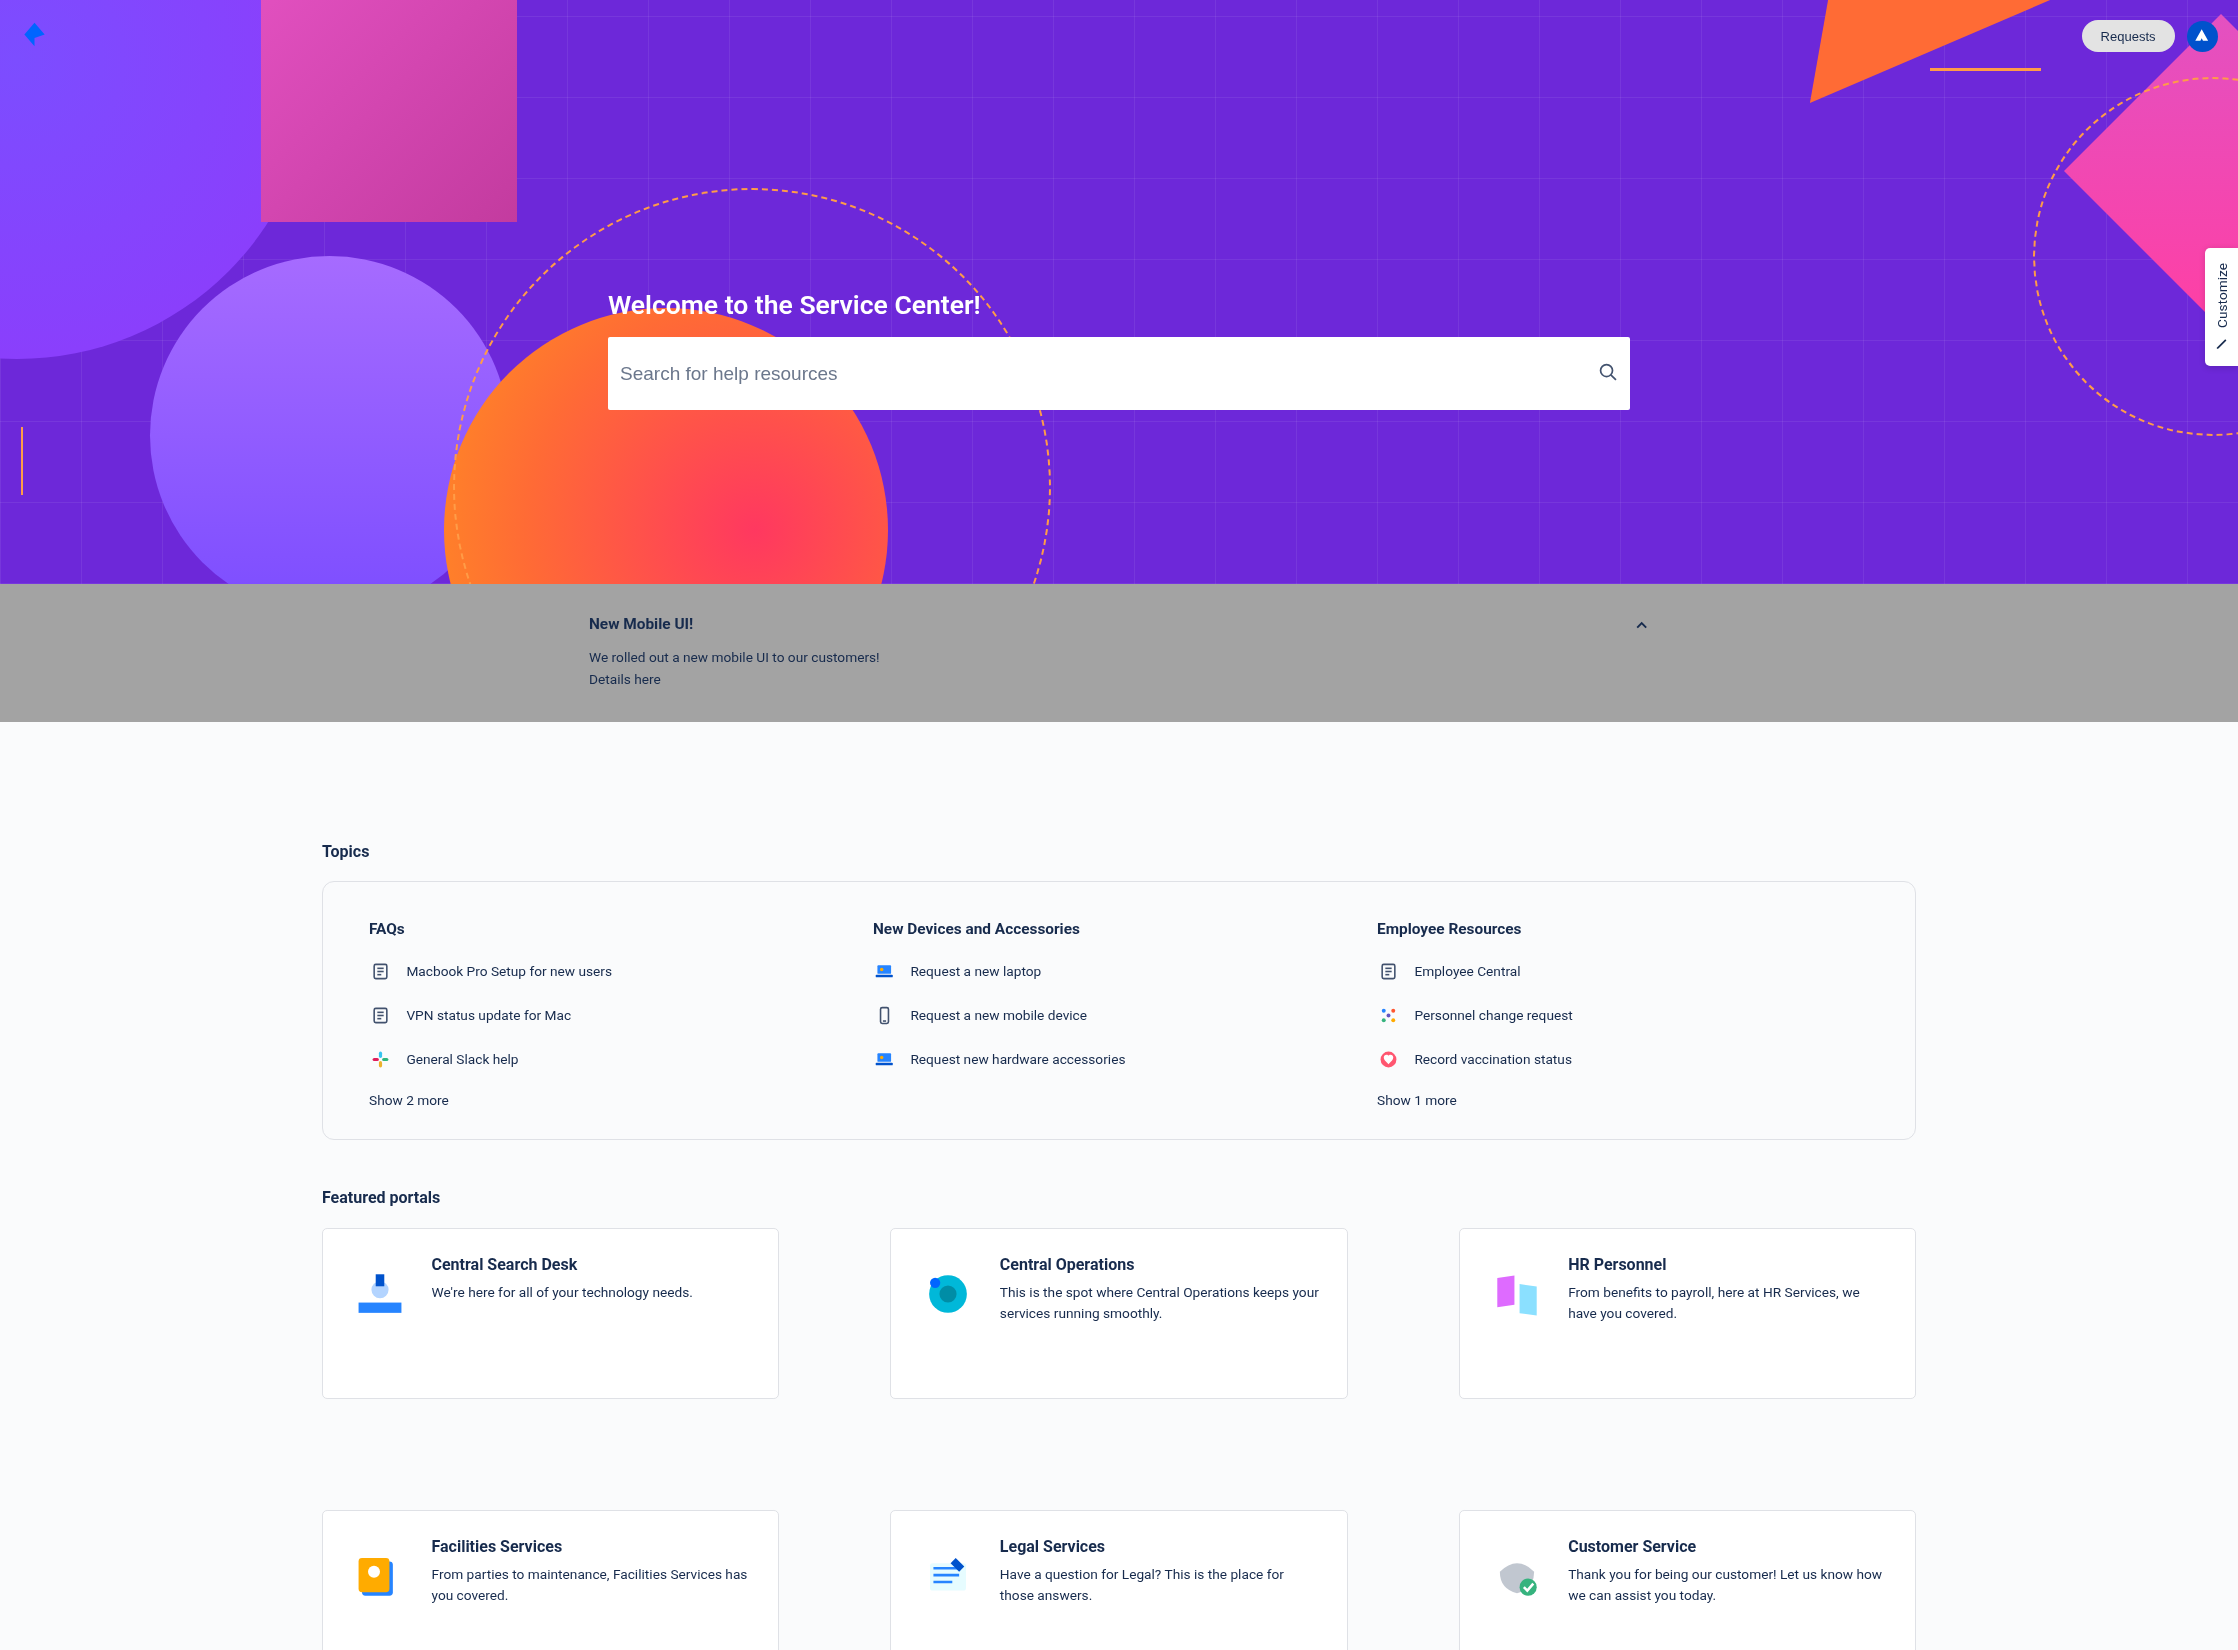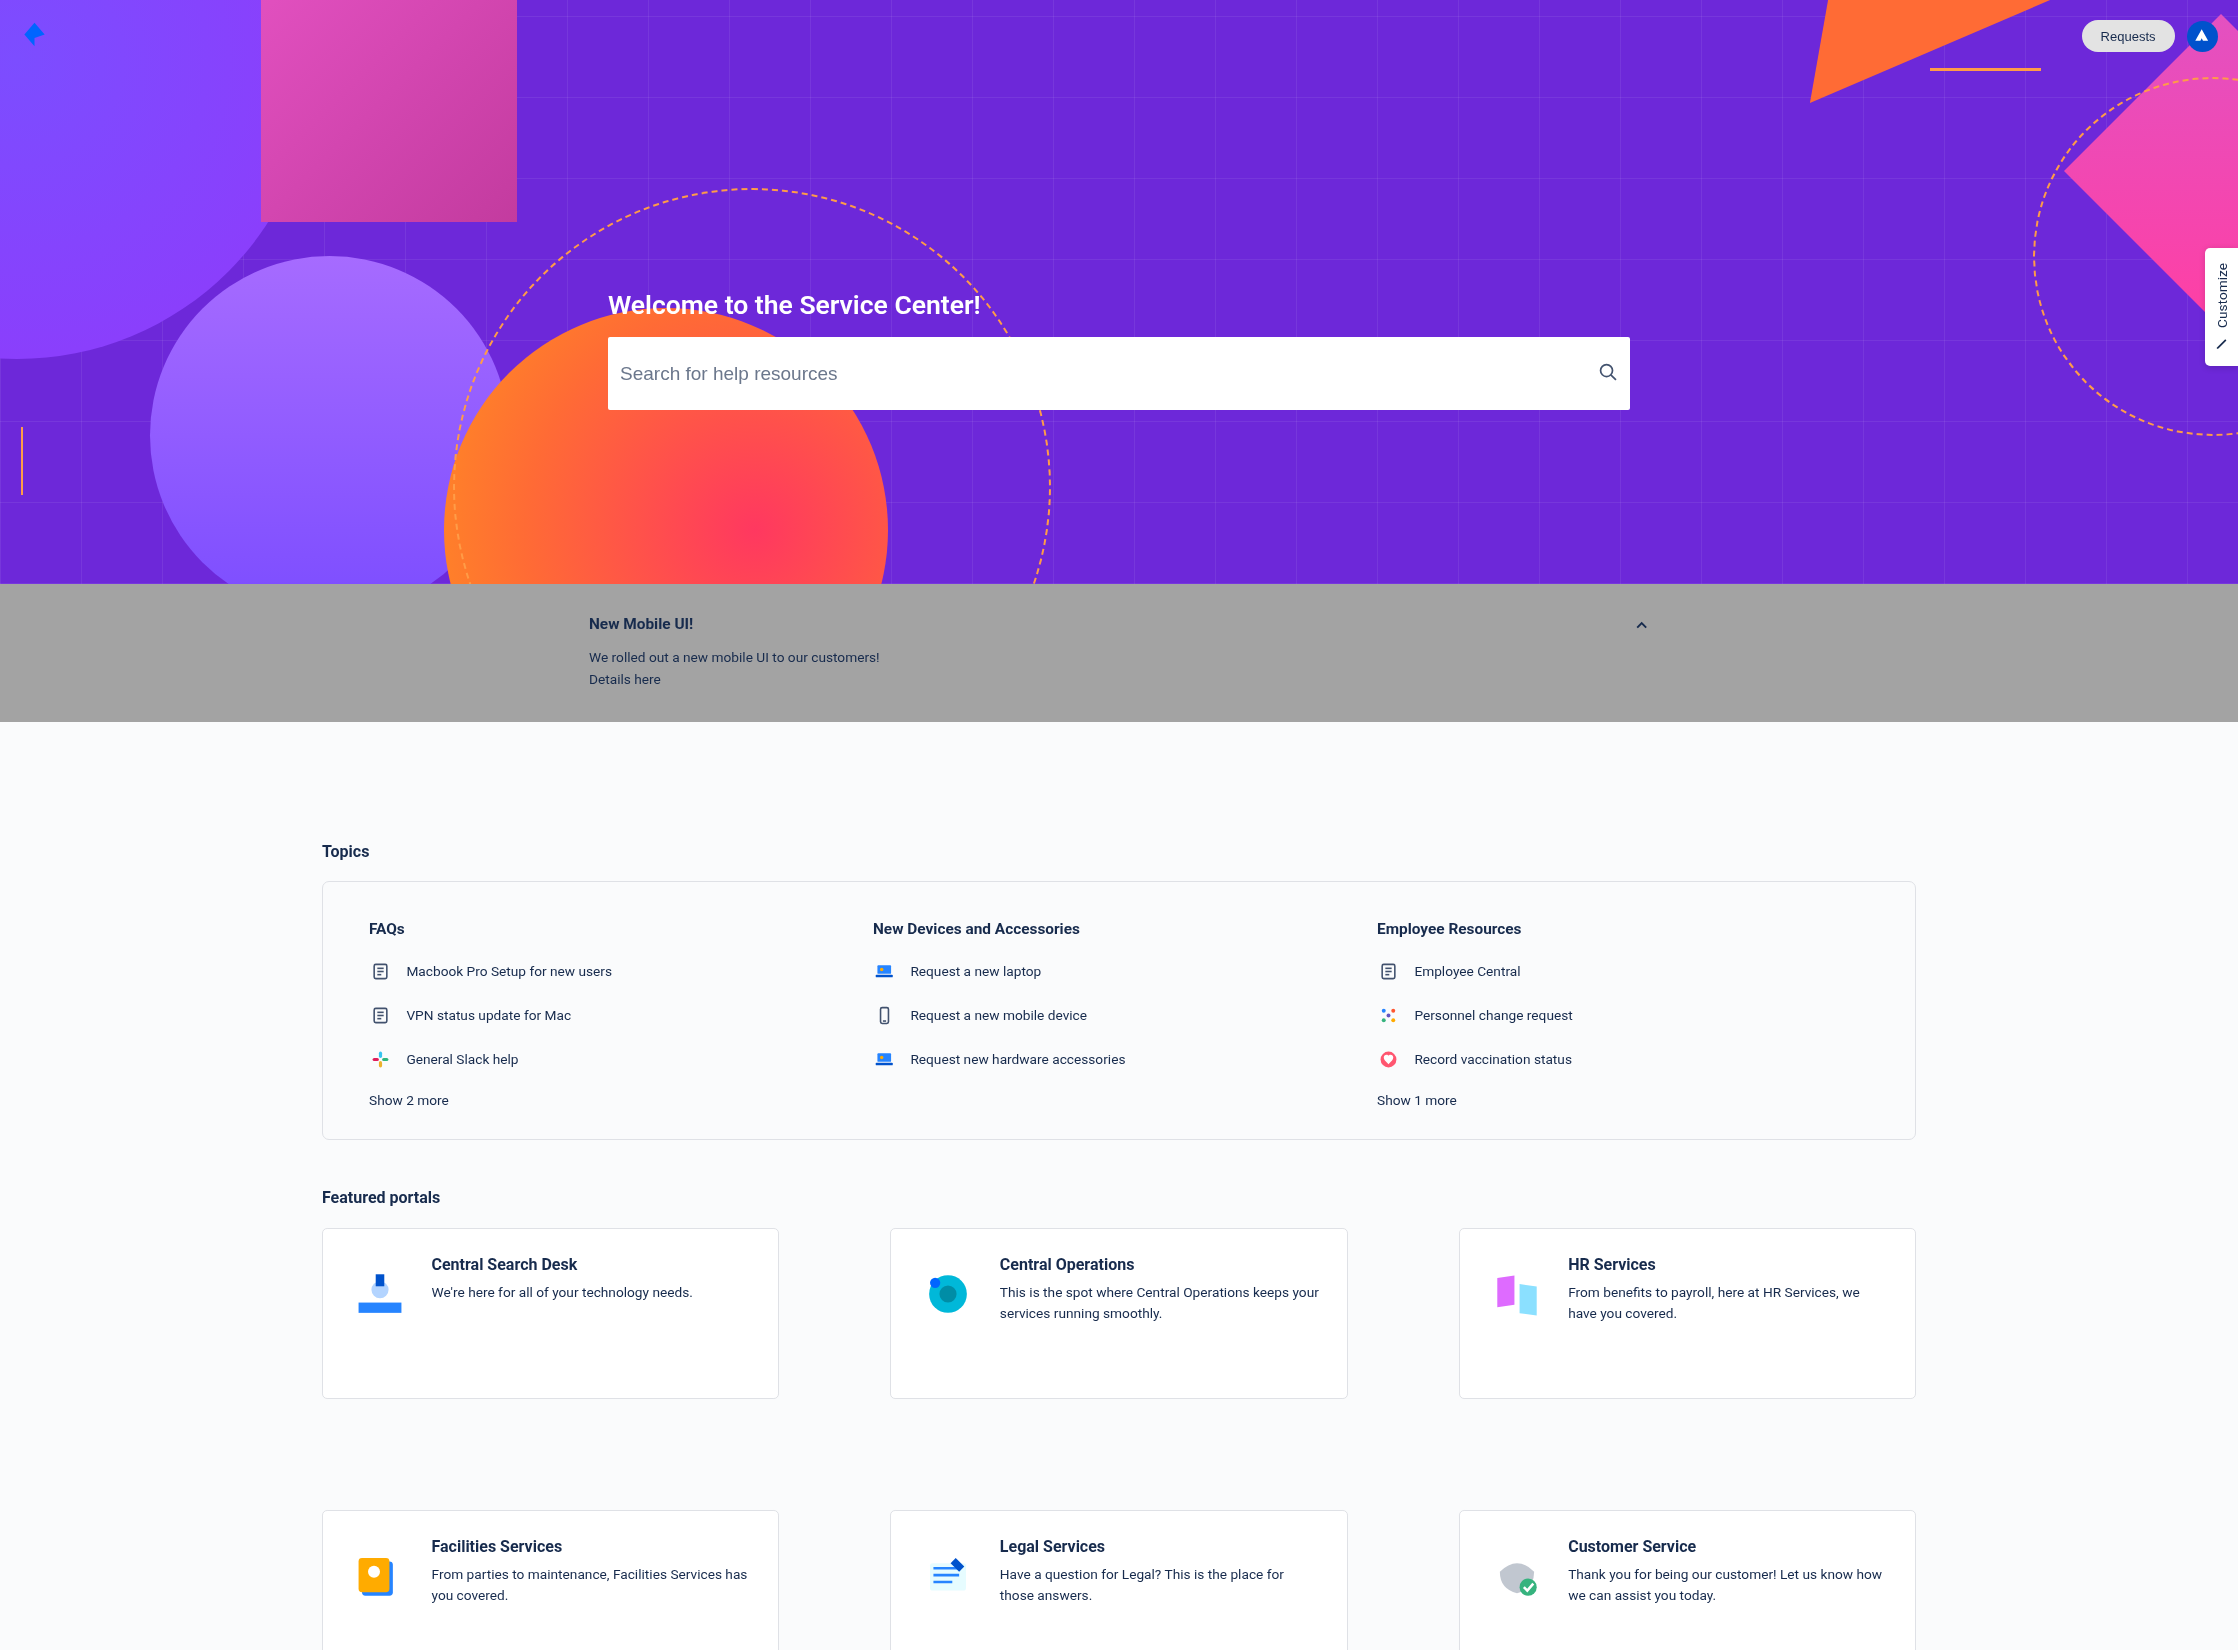--- a/index.html
+++ b/index.html
@@ -51,21 +51,21 @@
 .announce-inner { width: 1060px; margin: 0 auto; position: relative; }
 .announce-title { font-size: 15.4px; font-weight: 700; color: #172b4d; margin-bottom: 13.7px; }
 .announce-body { font-size: 13.7px; color: #172b4d; line-height: 1.6; }
 .announce-body a { color: #172b4d; text-decoration: none; }
 .announce-chevron { position: absolute; right: 0; top: 3.4px; color: #172b4d; cursor: pointer; }
 
 
 .main { width: 1594px; margin: 0 auto; padding-top: 120px; }
 .section-title { font-size: 16px; font-weight: 700; color: #172b4d; margin-bottom: 20.5px; }
 
-.topics-card { border: 0.9px solid #dfe1e6; border-radius: 7px; padding: 38px 46px 31px; display: flex; gap: 12px; }
+.topics-card { border: 0.9px solid #dfe1e6; border-radius: 12px; padding: 38px 46px 31px; display: flex; gap: 12px; }
 .topic-col { flex: 1; }
 .topic-title { font-size: 15.4px; font-weight: 700; color: #172b4d; margin-bottom: 22px; }
 .topic-item { display: flex; align-items: center; gap: 15.4px; margin-bottom: 22px; cursor: pointer; }
 .topic-item-icon { width: 22px; height: 22px; display: flex; align-items: center; justify-content: center; flex-shrink: 0; }
 .topic-item-label { font-size: 13.7px; color: #172b4d; }
 .show-more { font-size: 13.7px; color: #172b4d; cursor: pointer; margin-top: 3.4px; }
 
 .portals-title { margin-top: 48px; }
 .portals-grid { display: grid; grid-template-columns: repeat(3, 1fr); gap: 111px 111px; margin-top: 20.5px; }
 .portal-card { border: 0.9px solid #dfe1e6; border-radius: 5.1px; padding: 26px 26px 26px 26px; display: flex; gap: 20.5px; align-items: flex-start; min-height: 171px; cursor: pointer; background: #fff; }
@@ -283,21 +283,21 @@
         </div>
       </div>
       <div class="portal-card">
         <div class="portal-icon">
           <svg width="60" height="60" viewBox="0 0 70 70">
             <rect x="12" y="18" width="20" height="34" fill="#de6bff" transform="skewY(-8)"></rect>
             <rect x="38" y="18" width="20" height="34" fill="#8be0ff" transform="skewY(8)"></rect>
           </svg>
         </div>
         <div class="portal-body">
-          <div class="portal-name">HR Services</div>
+          <div class="portal-name">HR Personnel</div>
           <div class="portal-desc">From benefits to payroll, here at HR Services, we have you covered.</div>
         </div>
       </div>
       <div class="portal-card">
         <div class="portal-icon">
           <svg width="60" height="60" viewBox="0 0 70 70">
             <rect x="14" y="18" width="36" height="40" rx="4" fill="#2684ff"></rect>
             <rect x="10" y="14" width="36" height="40" rx="4" fill="#ffab00"></rect>
             <circle cx="28" cy="30" r="7" fill="#fff"></circle>
           </svg>

